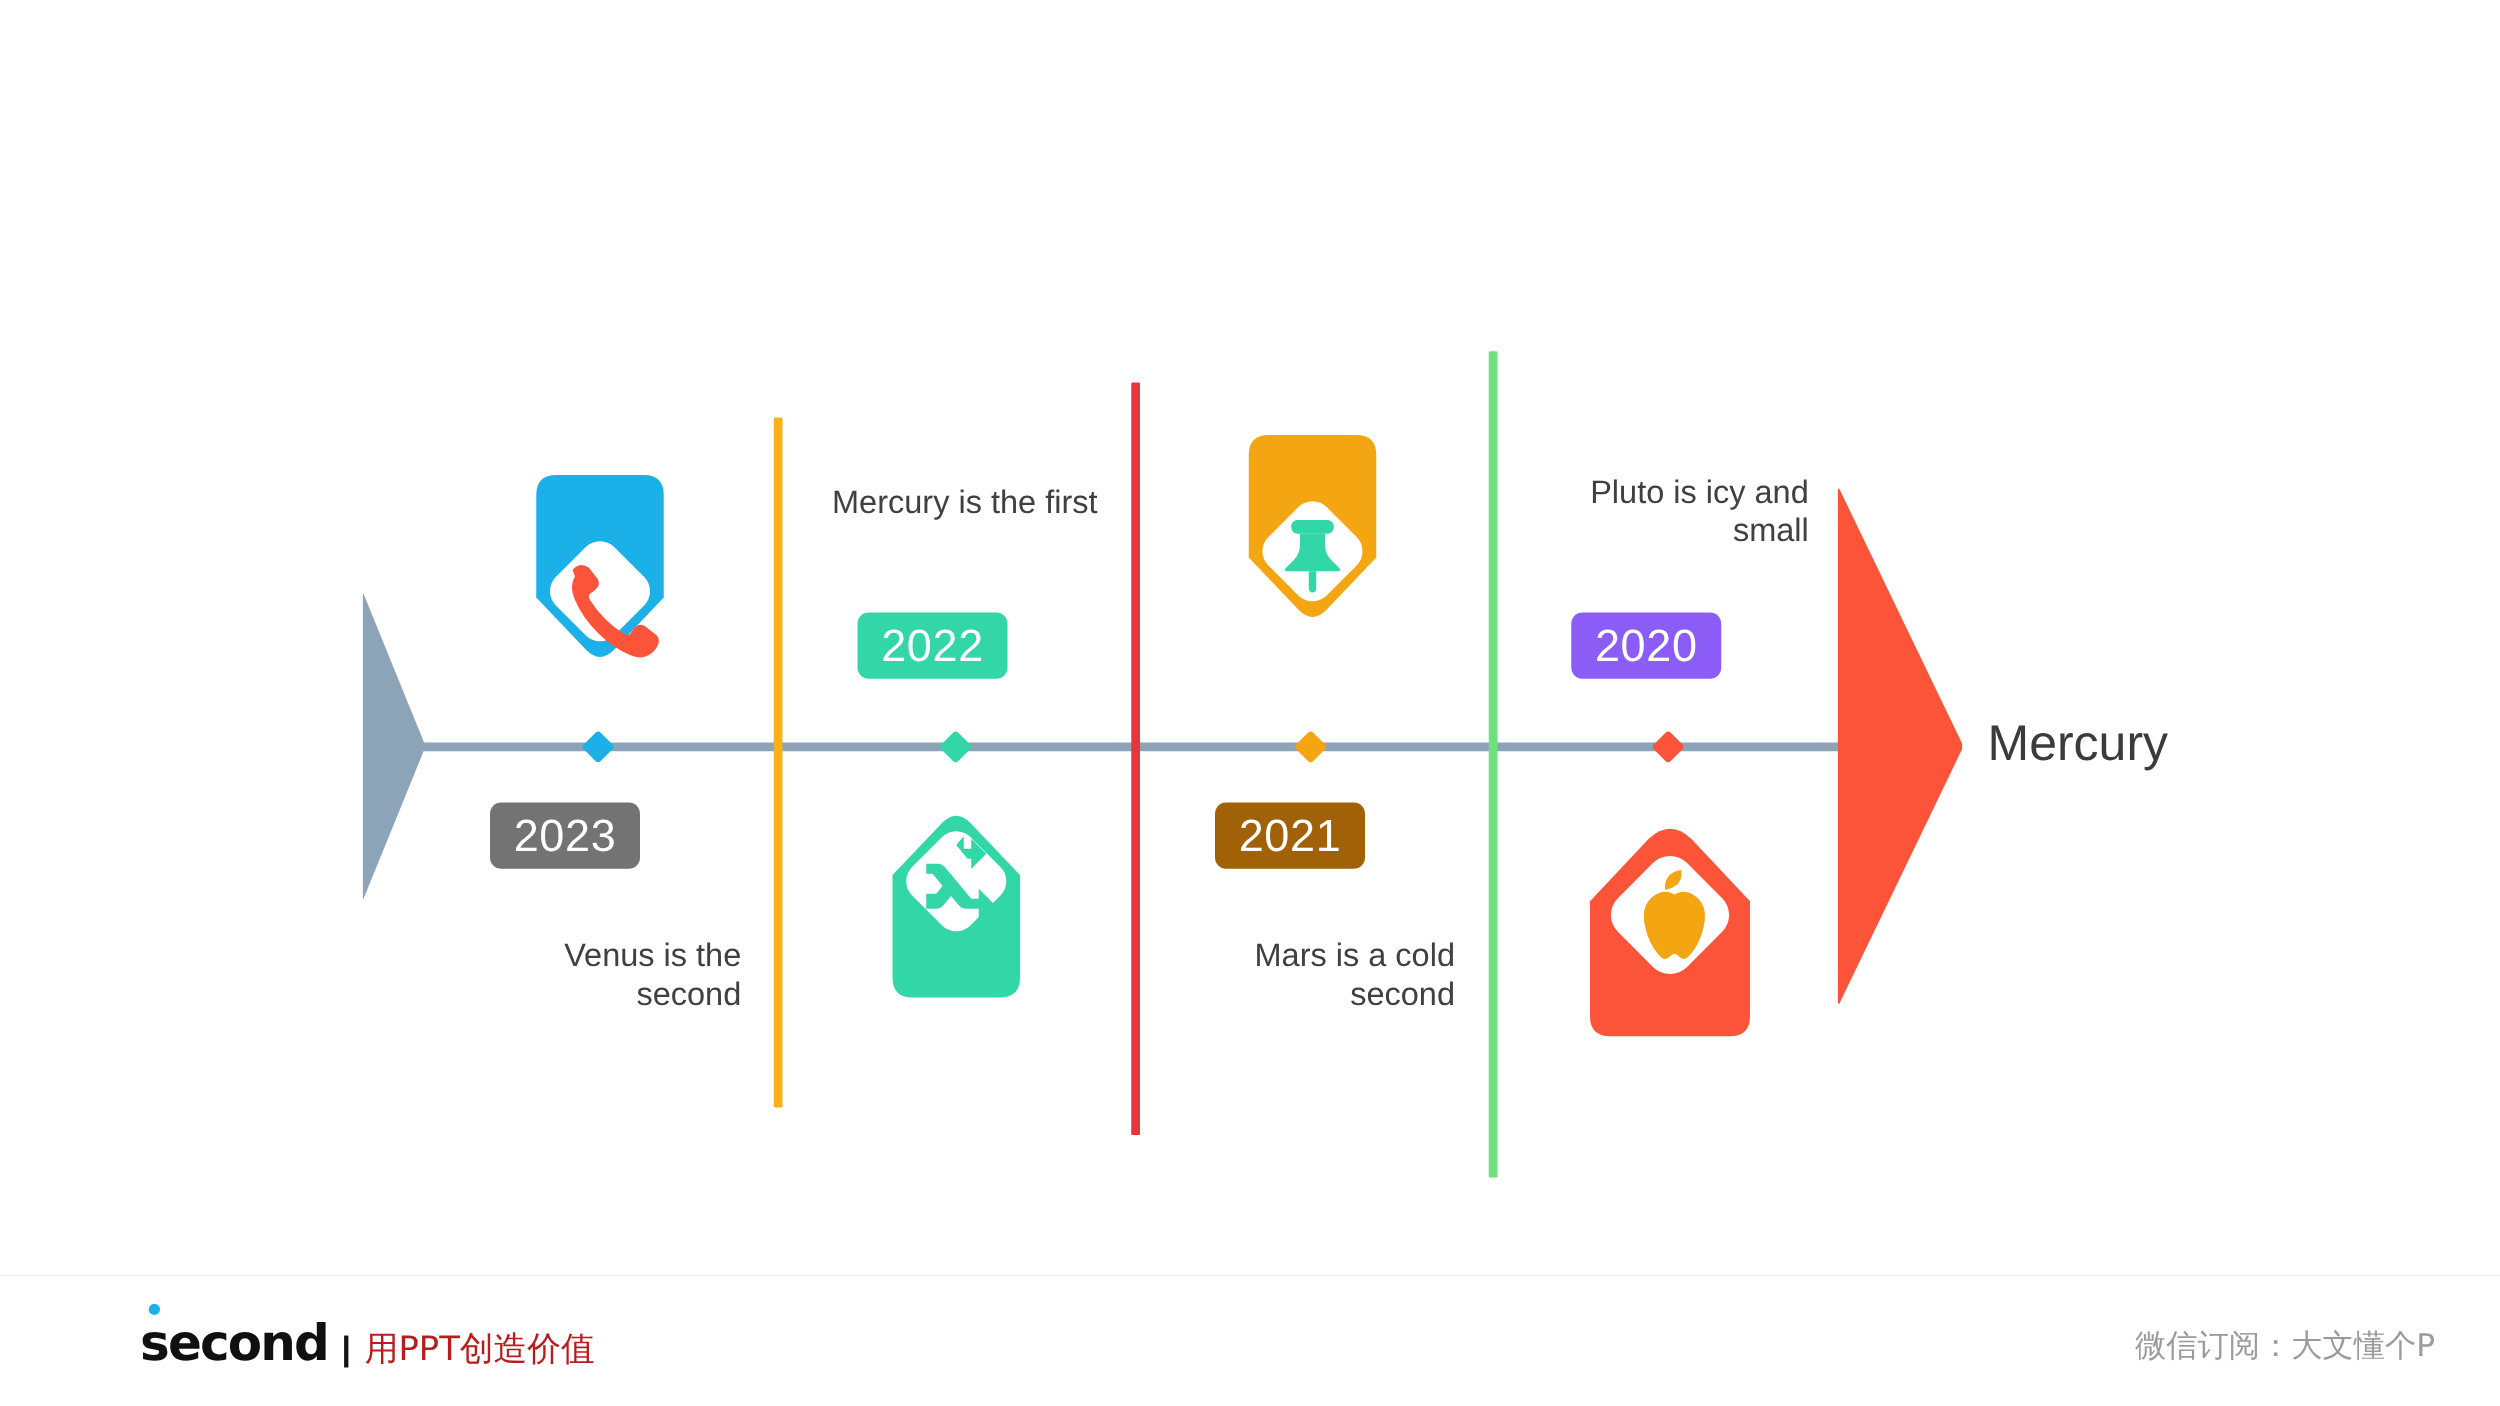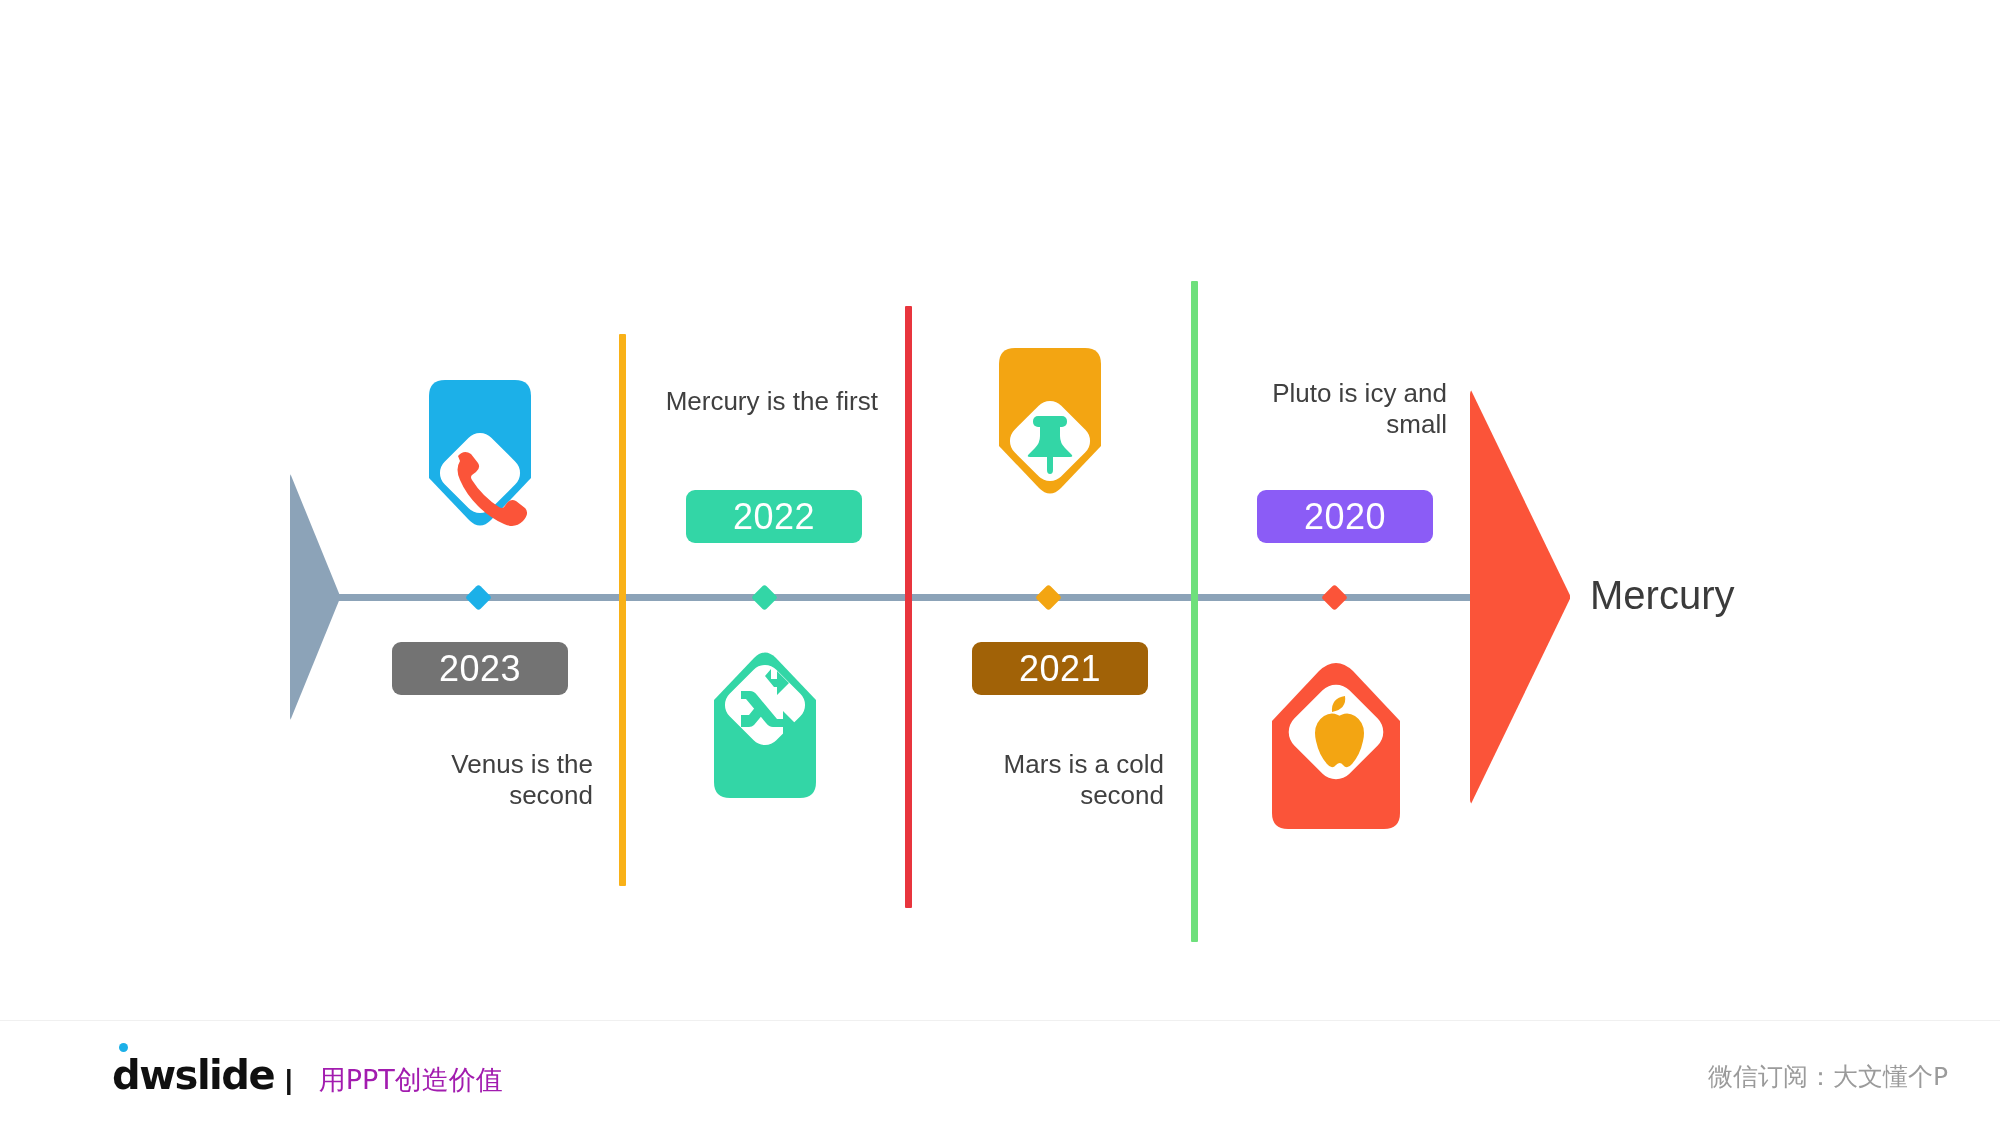--- a/index.html
+++ b/index.html
@@ -53,21 +53,21 @@
     position: absolute;
     width: 19px; height: 19px;
     transform: rotate(45deg);
     border-radius: 3px;
     top: 588px;
   }
 
   
   .year-pill {
     position: absolute;
-    width: 176px; height: 53px;
+    width: 120px; height: 53px;
     border-radius: 9px;
     color: #ffffff;
     font-size: 36px;
     line-height: 53px;
     text-align: center;
     letter-spacing: 0.5px;
   }
 
   
   .caption {
@@ -113,23 +113,23 @@
     border-radius: 50%;
     background: #1cb0e8;
   }
   .logo-divider {
     margin-left: 11px;
     font-size: 27px;
     color: #121212;
     font-weight: bold;
   }
   .logo-tag {
-    margin-left: 26px;
+    margin-left: 11px;
     font-size: 27px;
-    color: #a21caf;
+    color: #b91c1c;
     font-family: "DejaVu Sans", sans-serif;
   }
   .footer-right {
     position: absolute;
     right: 52px; top: 1060px;
     font-size: 25px;
     color: #9b9b9b;
     font-family: "DejaVu Sans", sans-serif;
   }
 </style>
@@ -212,20 +212,20 @@
     </svg>
   </div>
   <div class="year-pill" id="pill-3" style="left: 1257px; top: 490px; background: #8b5cf6;">2020</div>
   <div class="caption" id="cap-3" style="left: 1217px; top: 378px;">Pluto is icy and small</div>
   <div class="node" id="node-3" style="left: 1325px; background: rgb(251, 84, 57);"></div>
 
   <div class="footer-rule"></div>
   <div class="logo-wrap">
     <span class="logo-mark">
       <span class="logo-dot" style="background: rgb(28, 176, 232);"></span>
-      <span>dwslide</span>
+      <span>second</span>
     </span>
     <span class="logo-divider">|</span>
     <span class="logo-tag">用PPT创造价值</span>
   </div>
   <div class="footer-right">微信订阅：大文懂个P</div>
 
 </div>
 
 </body></html>

